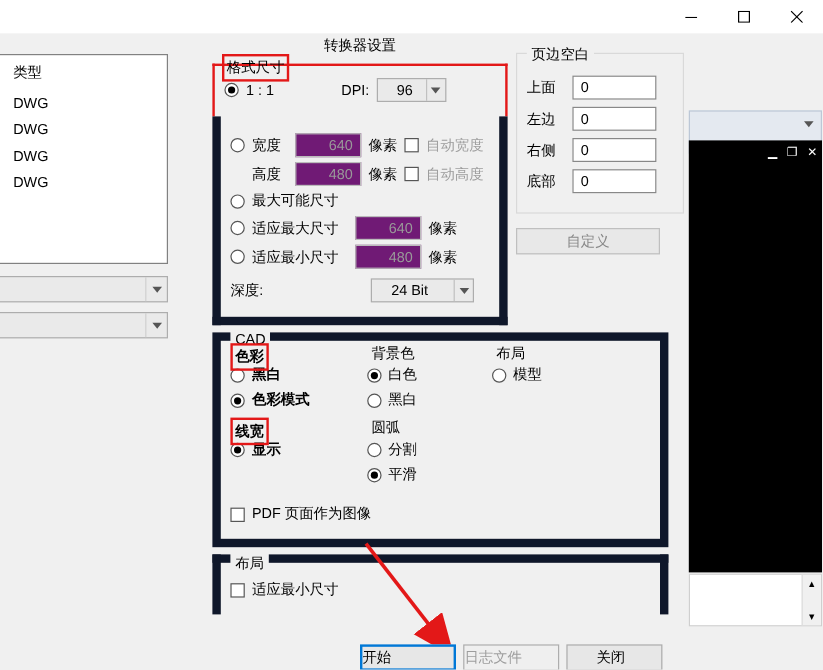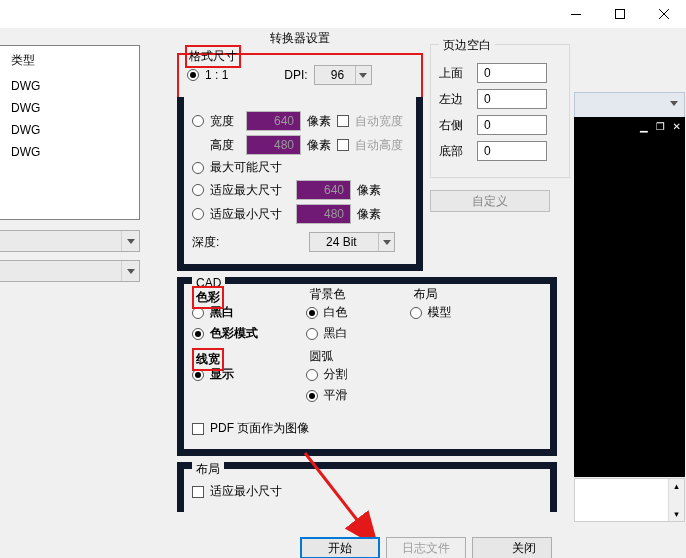--- a/index.html
+++ b/index.html
@@ -112,21 +112,21 @@
   .arrow {
     position: absolute; top: 420px; left: 300px; width: 90px; height: 105px; pointer-events: none;
   }
 
   
   .btm-btns {
     position: absolute; bottom: -1px; left: 300px; display: flex; gap: 6px;
   }
   .pbtn {
     width: 80px; height: 22px; border: 1px solid #adadad;
-    display: flex; align-items: center; justify-content: center;
+    display: flex; align-items: center; 
   }
   .pbtn.default { border: 2px solid #0078d7; background: #e7e7e7; }
   .pbtn.dis { color: #9d9d9d; background: #efefef; }
   .pbtn.norm { background: #e7e7e7; padding-left: 24px; }
 
   .col2 { display: flex; }
   .colA { width: 120px; font-weight: bold; }
   .colB { width: 110px; text-align: right; }
 
   .chev::after{content:"";display:inline-block;border-left:4px solid transparent;border-right:4px solid transparent;border-top:5px solid #555;}

